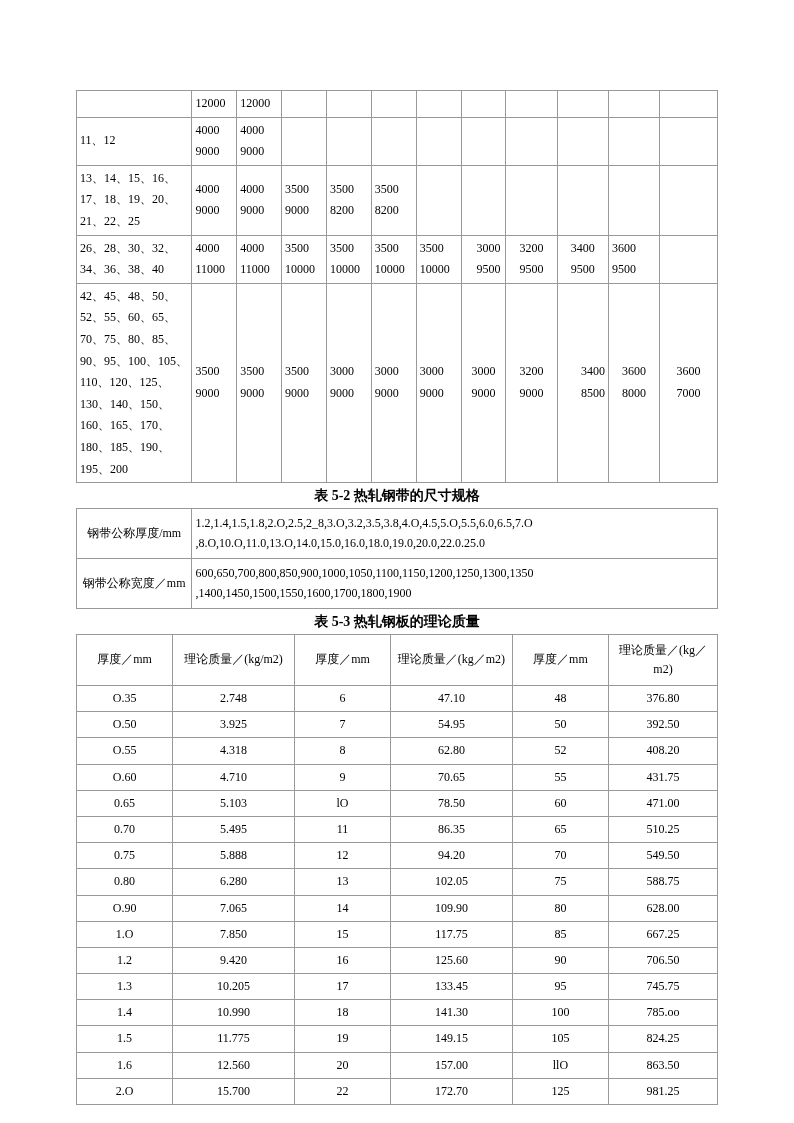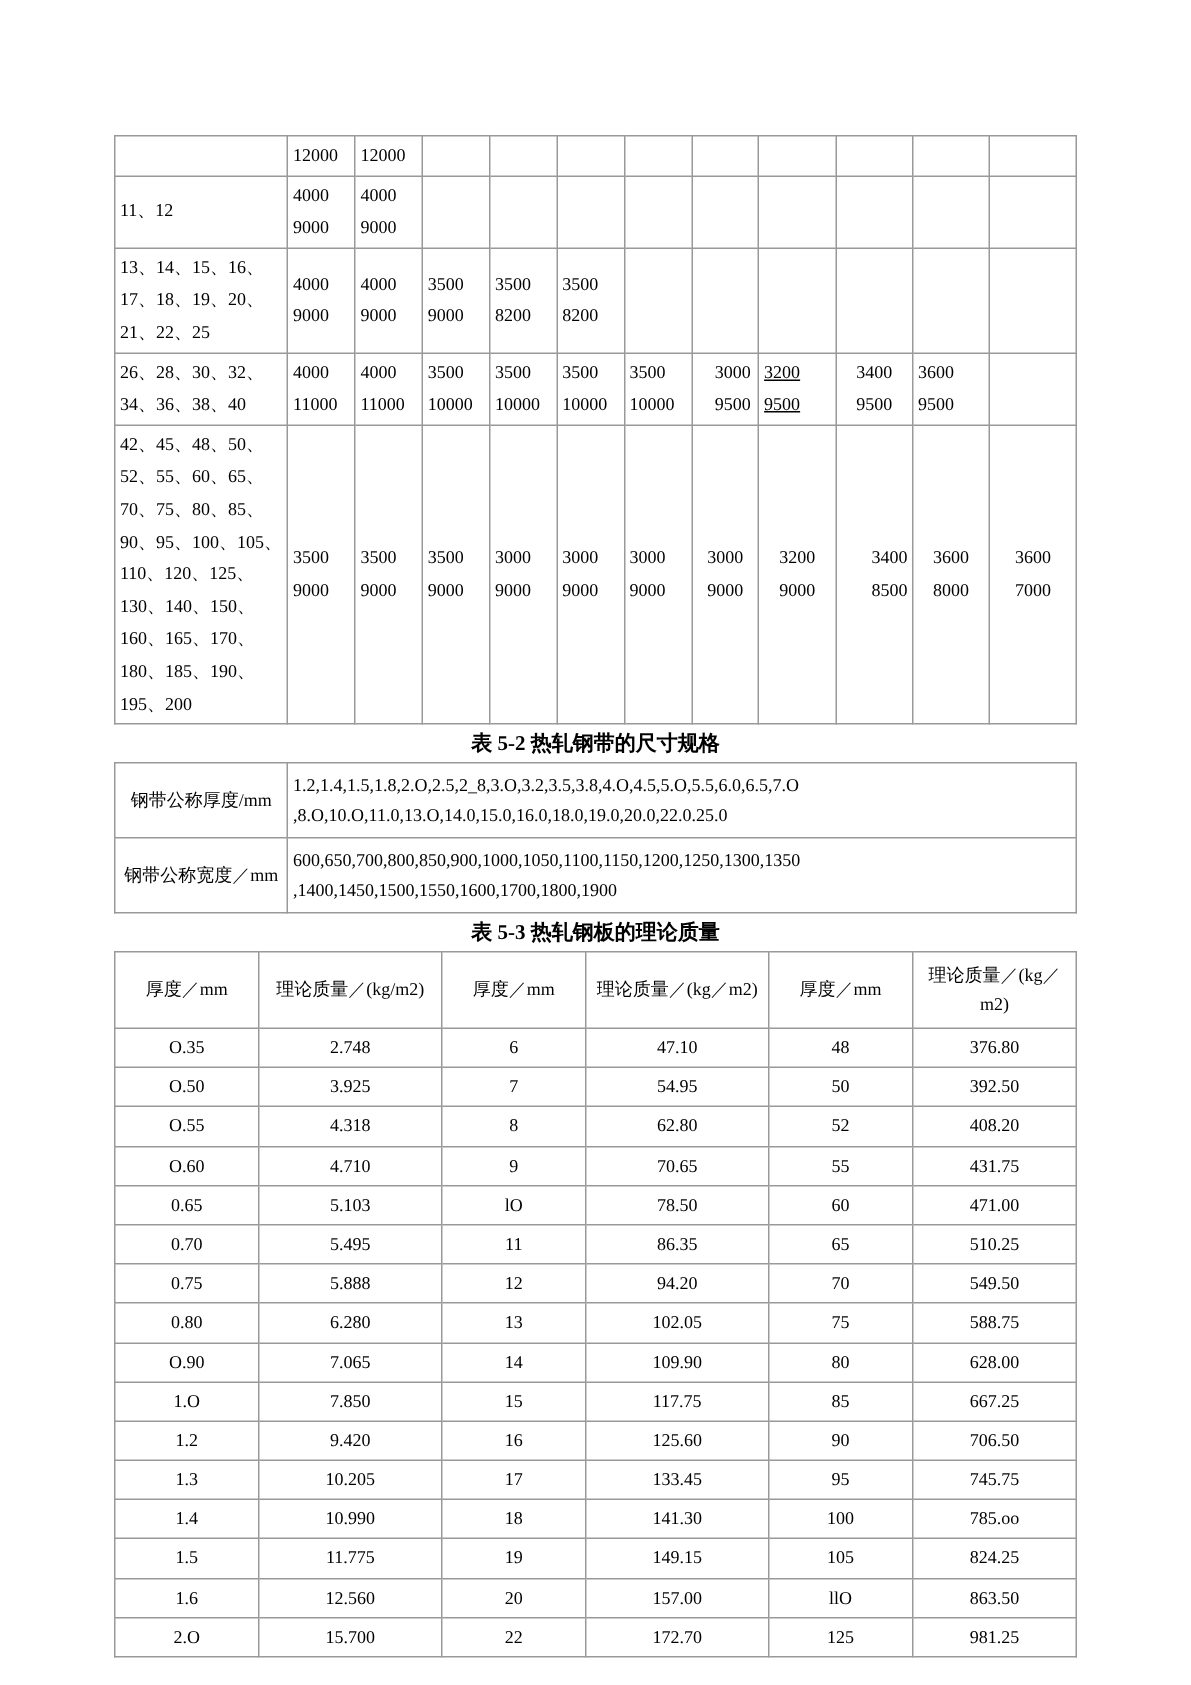--- a/index.html
+++ b/index.html
@@ -102,21 +102,21 @@
       </tr>
       <tr>
         <td class="col0" style="width: 18%;">26、28、30、32、34、36、38、40</td>
         <td class="colnum" style="width: 7%;">4000 11000</td>
         <td class="colnum" style="width: 7%;">4000 11000</td>
         <td class="colnum" style="width: 7%;">3500 10000</td>
         <td class="colnum" style="width: 7%;">3500 10000</td>
         <td class="colnum" style="width: 7%;">3500 10000</td>
         <td class="colnum" style="width: 7%;">3500 10000</td>
         <td class="colnum" style="width: 7%; text-align: center; padding-left: 13px;">3000 9500</td>
-        <td class="colnum" style="width: 8%;  text-decoration: underline;">3200 9500</td>
+        <td class="colnum" style="width: 8%; text-align: center;">3200 9500</td>
         <td class="colnum" style="width: 8%; text-align: center;">3400 9500</td>
         <td class="colnum" style="width: 8%; ">3600 9500</td>
         <td class="colnum" style="width: 9%; text-align: center;"></td>
       </tr>
       <tr>
         <td class="col0" style="width: 18%; margin-top: 40px;">42、45、48、50、52、55、60、65、70、75、80、85、90、95、100、105、110、120、125、130、140、150、160、165、170、180、185、190、195、200</td>
         <td class="colnum" style="width: 7%;">3500 9000</td>
         <td class="colnum" style="width: 7%;">3500 9000</td>
         <td class="colnum" style="width: 7%;">3500 9000</td>
         <td class="colnum" style="width: 7%;">3000 9000</td>

